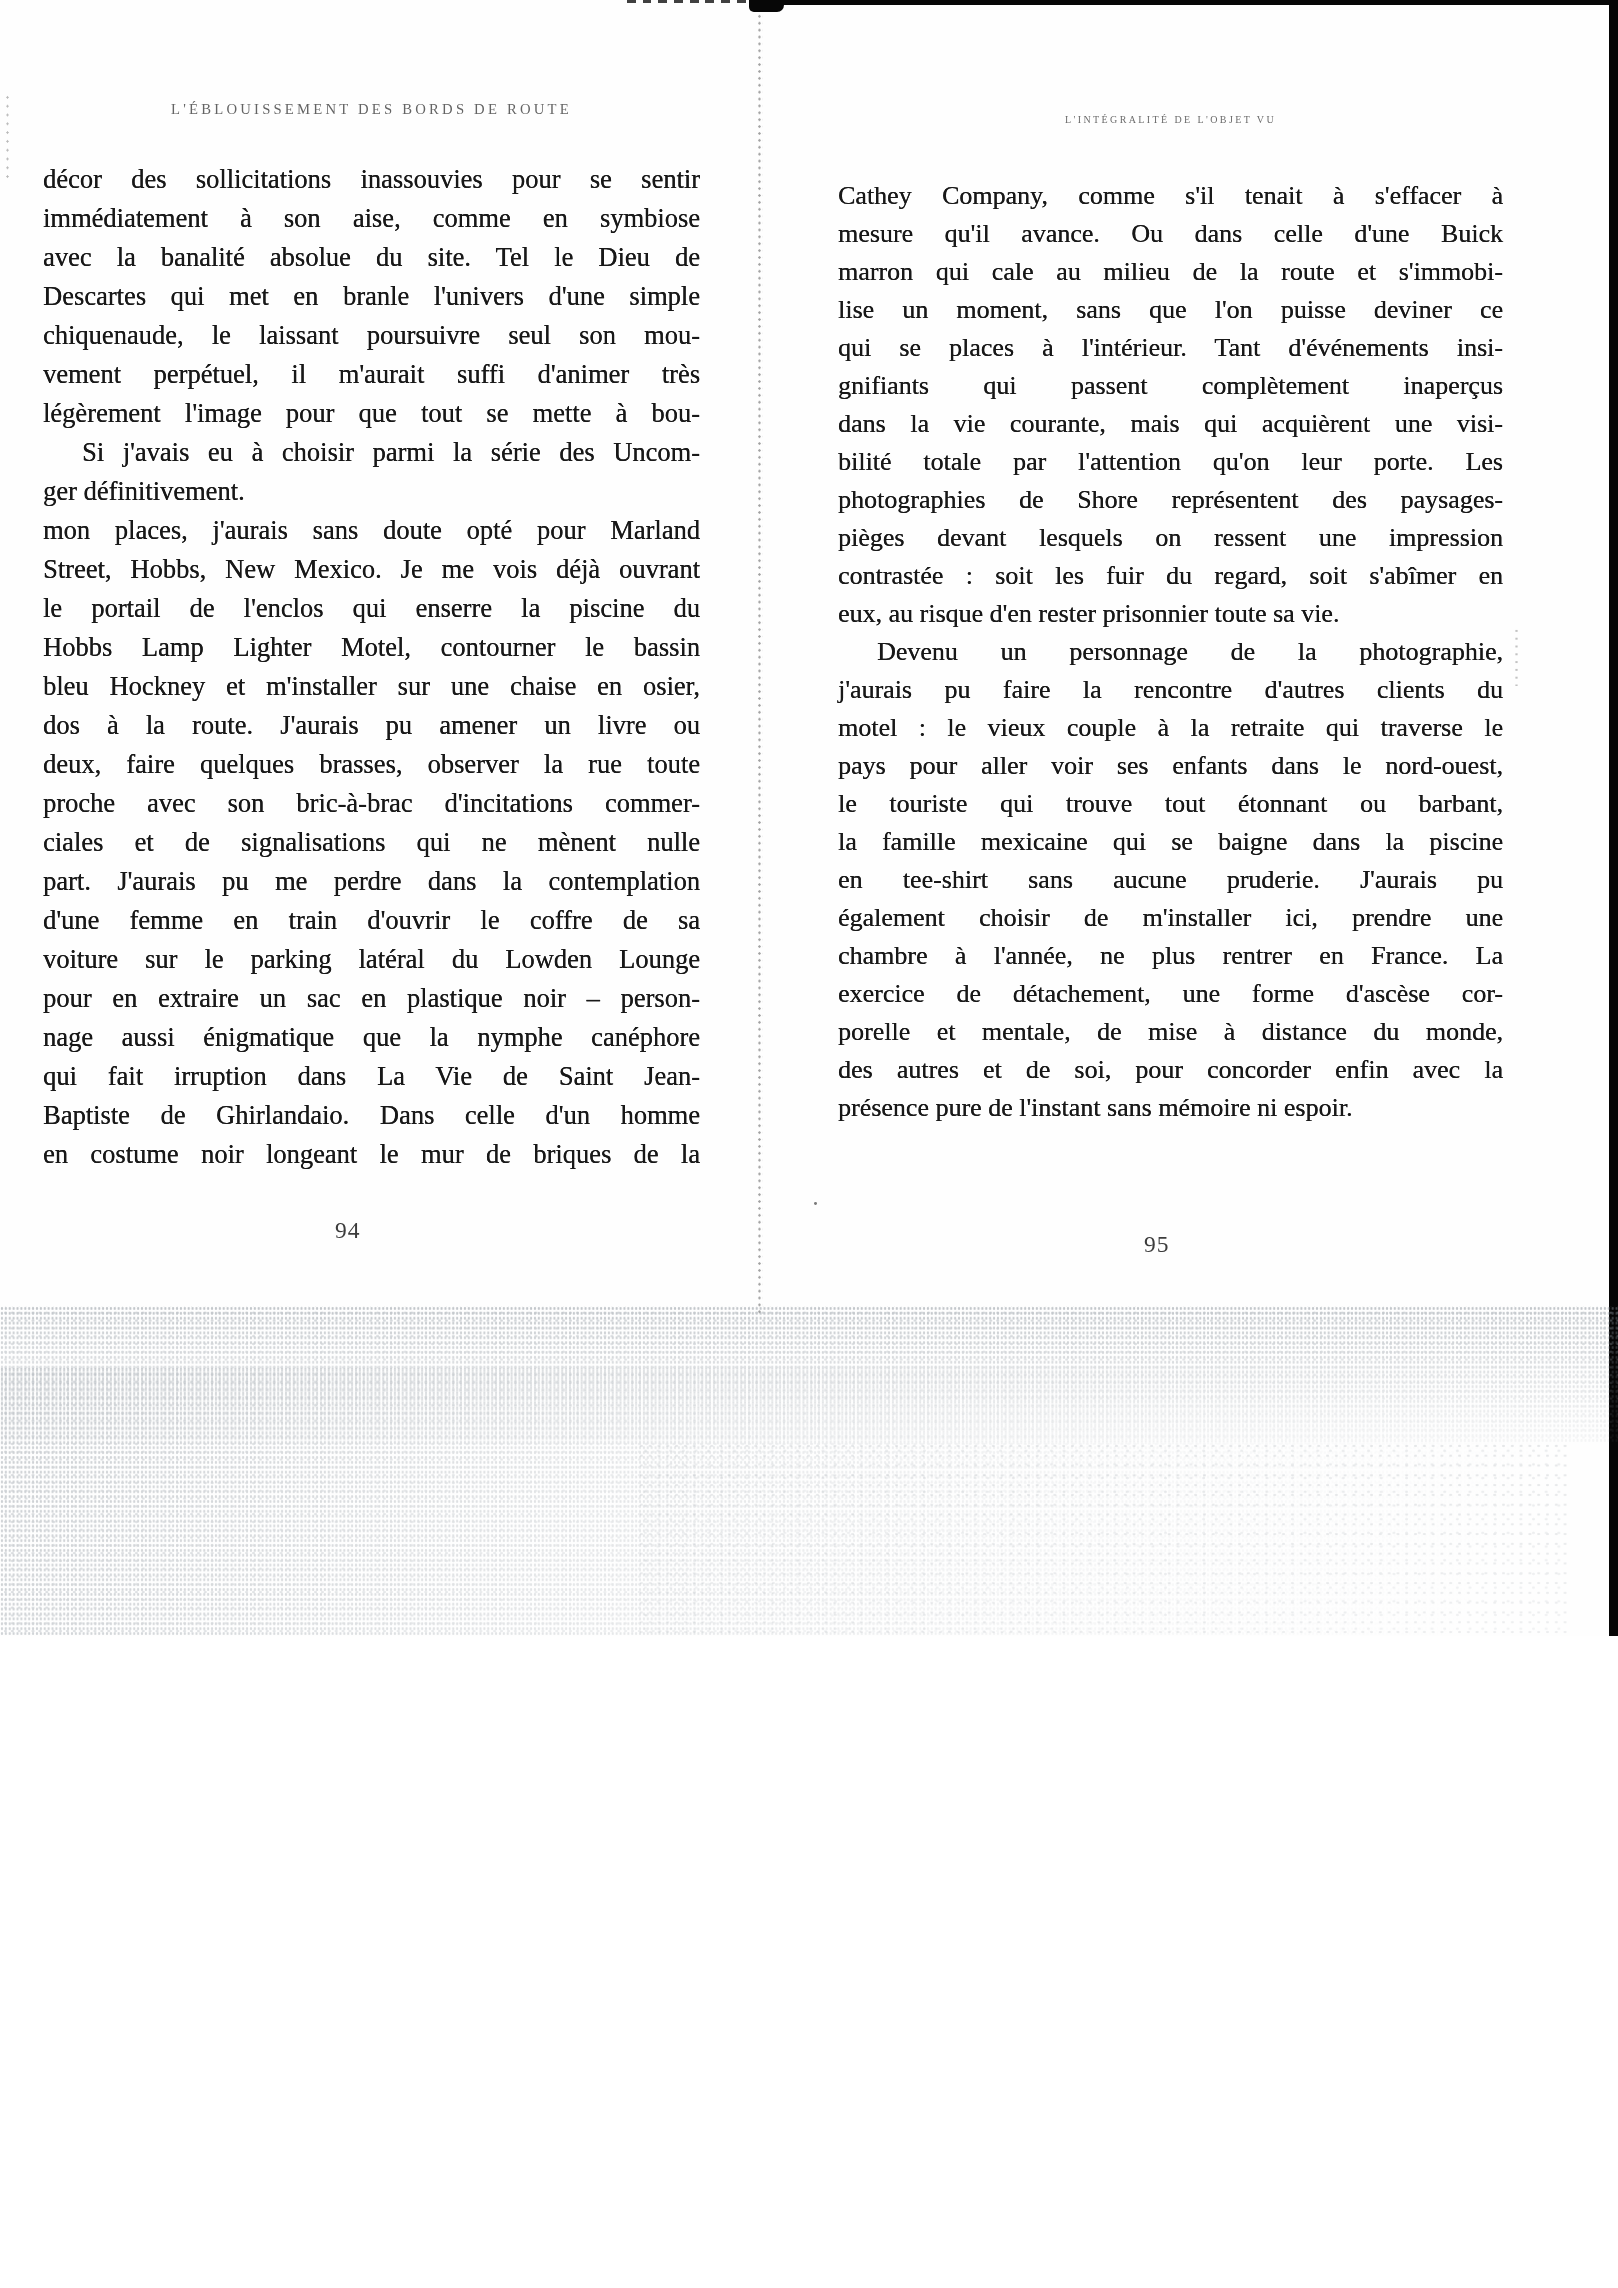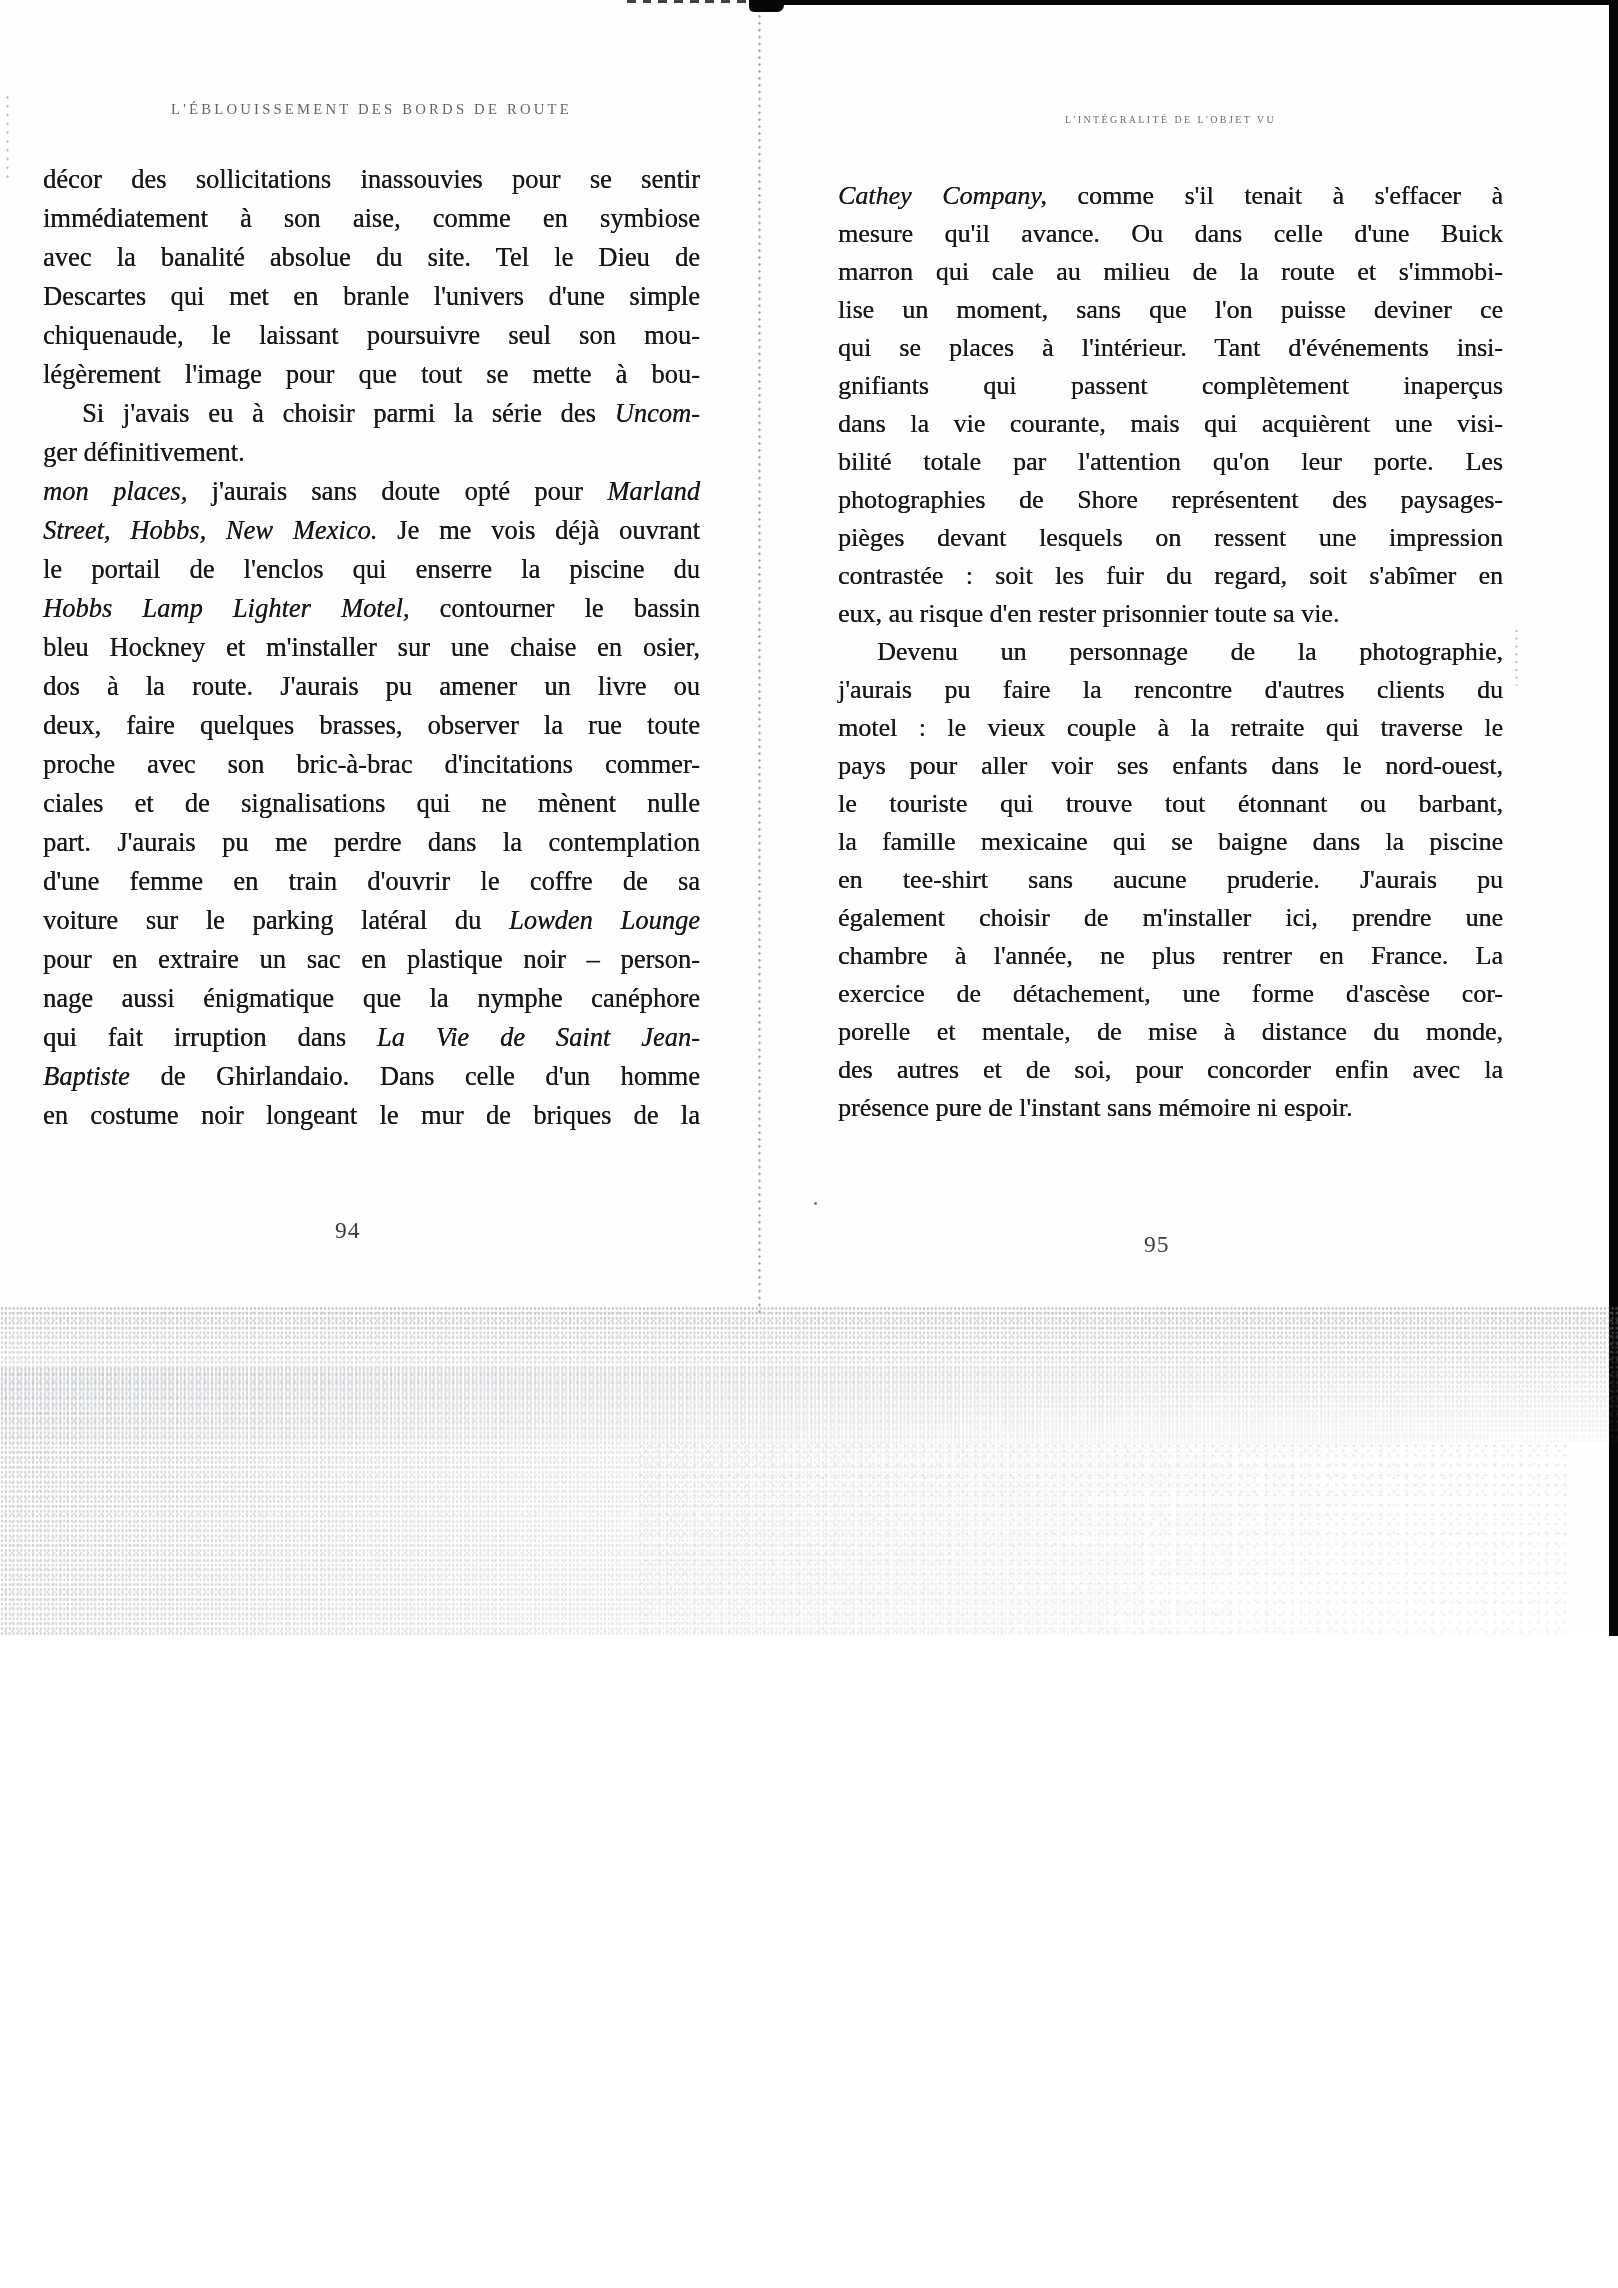--- a/index.html
+++ b/index.html
@@ -19,21 +19,21 @@
   .page-left  .body-lines{top:59px;}
   .page-right .body-lines{top:63px;}
   .tline{
     text-align:justify;text-align-last:justify;text-justify:inter-word;
     font-size:26.5px;line-height:39px;white-space:normal;
     text-shadow:0.2px 0.2px 0 #1b1b1b;
   }
   .page-right .tline{font-size:26px;line-height:38px;}
   .tline.last{text-align-last:left;}
   .tline.indent{text-indent:39px;}
-  .it{font-style:italic;}
+  .it{}
   .page-number{position:absolute;font-size:23.5px;color:#3c3c3c;letter-spacing:1px;}
   .pn-left{left:292px;top:1116px;}
   .pn-right{left:306px;top:1117px;}
 
   
   .gutter{
     position:absolute;left:757px;top:5.9px;width:5.9px;height:1308px;opacity:.75;
     background-image:radial-gradient(circle,#808080 0.9px,transparent 1.5px);
     background-size:4.9px 6.9px;
   }
@@ -92,20 +92,21 @@
 <div class="scan">
 
   <div class="page page-left">
     <div class="running-header">L'ÉBLOUISSEMENT DES BORDS DE ROUTE</div>
     <div class="body-lines">
         <div class="tline"><span>décor des sollicitations inassouvies pour se sentir</span></div>
         <div class="tline"><span>immédiatement à son aise, comme en symbiose</span></div>
         <div class="tline"><span>avec la banalité absolue du site. Tel le Dieu de</span></div>
         <div class="tline"><span>Descartes qui met en branle l'univers d'une simple</span></div>
         <div class="tline"><span>chiquenaude, le laissant poursuivre seul son mou-</span></div>
+        <div class="tline"><span>vement perpétuel, il m'aurait suffi d'animer très</span></div>
         <div class="tline"><span>légèrement l'image pour que tout se mette à bou-</span></div>
         <div class="tline indent"><span>Si j'avais eu à choisir parmi la série des </span><span class="it">Uncom-</span></div>
         <div class="tline last"><span>ger définitivement.</span></div>
         <div class="tline"><span class="it">mon places,</span><span> j'aurais sans doute opté pour </span><span class="it">Marland</span></div>
         <div class="tline"><span class="it">Street, Hobbs, New Mexico.</span><span> Je me vois déjà ouvrant</span></div>
         <div class="tline"><span>le portail de l'enclos qui enserre la piscine du</span></div>
         <div class="tline"><span class="it">Hobbs Lamp Lighter Motel,</span><span> contourner le bassin</span></div>
         <div class="tline"><span>bleu Hockney et m'installer sur une chaise en osier,</span></div>
         <div class="tline"><span>dos à la route. J'aurais pu amener un livre ou</span></div>
         <div class="tline"><span>deux, faire quelques brasses, observer la rue toute</span></div>

